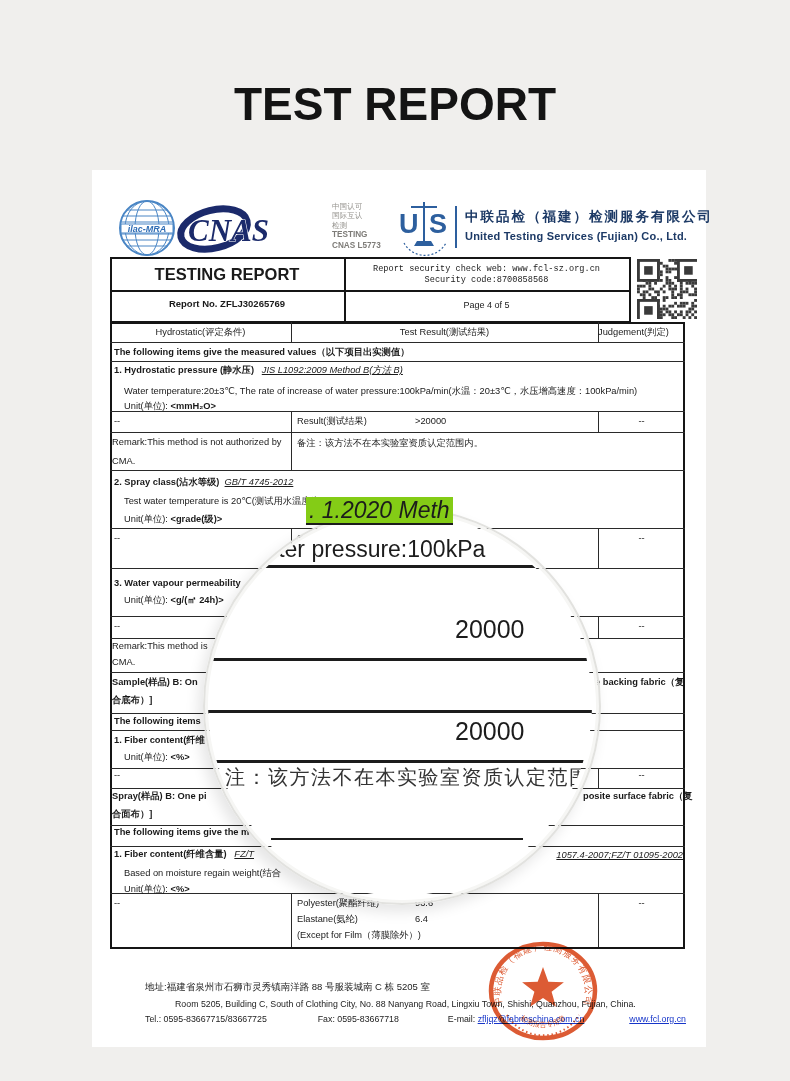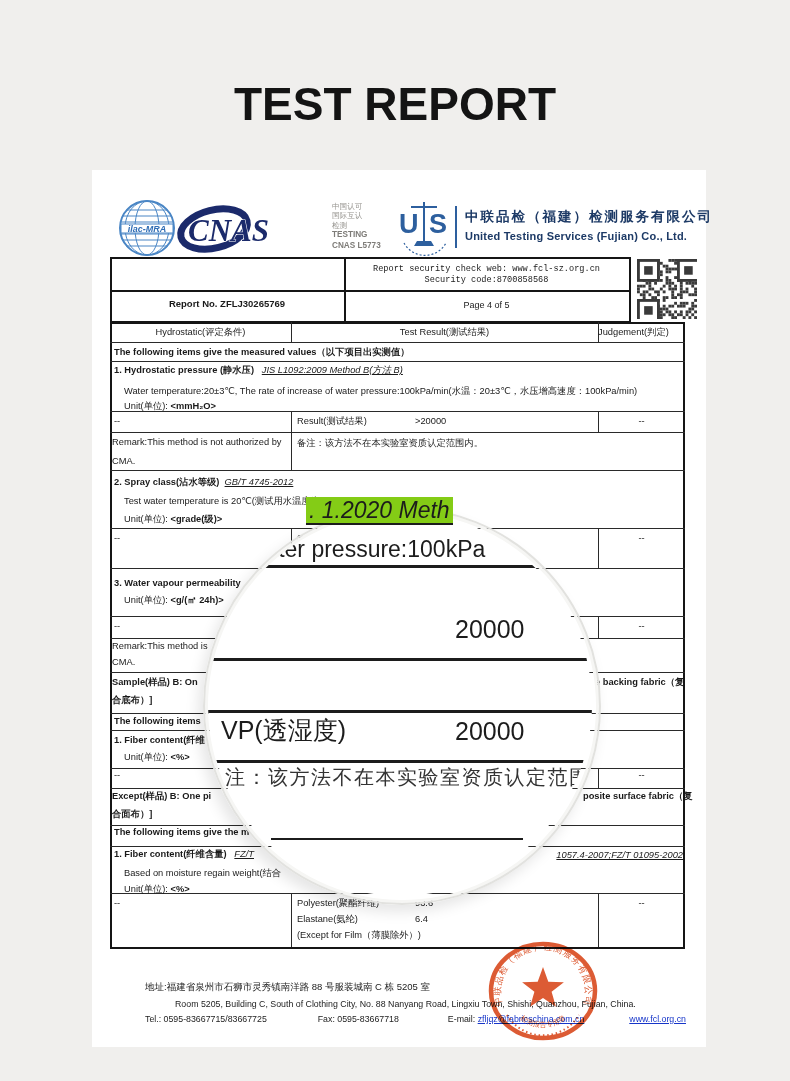--- a/index.html
+++ b/index.html
@@ -82,20 +82,21 @@
     <path d="M6 44 A 24 24 0 0 0 48 44" fill="none" stroke="#2d5f9e" stroke-width="1.2" stroke-dasharray="2 2"></path>
   </svg>
 
   <div class="abs" style="left:455px;top:206px;width:2px;height:42px;background:#2d5f9e;"></div>
   <div class="abs" style="left:465px;top:209px;font-size:13.5px;font-weight:bold;letter-spacing:2px;color:#1d3a66;">中联品检（福建）检测服务有限公司</div>
   <div class="abs" style="left:465px;top:230px;font-size:11px;font-weight:bold;letter-spacing:0.2px;color:#1d3a66;">United Testing Services (Fujian) Co., Ltd.</div>
 
   <div class="hbox"></div>
   <div class="hline-v"></div>
   <div class="hline-h"></div>
+  <div class="abs ctr" style="left:110px;top:265px;width:234px;font-size:16.5px;font-weight:bold;">TESTING REPORT</div>
   <div class="abs ctr t85" style="left:346px;top:265px;width:281px;">Report security check web: www.fcl-sz.org.cn</div>
   <div class="abs ctr t85" style="left:346px;top:276px;width:281px;">Security code:8700858568</div>
   <div class="abs ctr" style="left:110px;top:299px;width:234px;font-size:9.5px;font-weight:bold;">Report No. ZFLJ30265769</div>
   <div class="abs ctr" style="left:346px;top:300px;width:281px;font-size:9px;">Page 4 of 5</div>
   <svg class="abs" style="left:637px;top:259px;" width="60" height="60" id="qr">
       <rect x="20.00" y="0.00" width="2.86" height="2.86" fill="#3a3a3a"></rect>
       <rect x="31.43" y="0.00" width="2.86" height="2.86" fill="#3a3a3a"></rect>
       <rect x="34.29" y="0.00" width="2.86" height="2.86" fill="#3a3a3a"></rect>
       <rect x="37.14" y="0.00" width="2.86" height="2.86" fill="#3a3a3a"></rect>
       <rect x="20.00" y="2.86" width="2.86" height="2.86" fill="#3a3a3a"></rect>
@@ -334,21 +335,21 @@
 
   <div class="abs t9 b" style="left:114px;top:735px;">1. Fiber content(纤维</div>
   <div class="abs t9" style="left:124px;top:752px;">
     <span>Unit(单位):</span>
     <span class="b">&lt;%&gt;</span>
   </div>
 
   <div class="abs t9" style="left:114px;top:770px;">--</div>
   <div class="abs t9 ctr" style="left:598px;top:770px;width:87px;">--</div>
 
-  <div class="abs t9 b" style="left:112px;top:791px;">Except(样品) B: One pi</div>
+  <div class="abs t9 b" style="left:112px;top:791px;">Spray(样品) B: One pi</div>
   <div class="abs t9 b" style="left:583px;top:791px;">posite surface fabric（复</div>
   <div class="abs t9 b" style="left:112px;top:809px;">合面布）]</div>
 
   <div class="abs t9 b" style="left:114px;top:827px;">The following items give the m</div>
 
   <div class="abs t9" style="left:114px;top:849px;">
     <span class="b">1. Fiber content(纤维含量)</span>&nbsp;&nbsp;
     <span class="it">FZ/T</span>
   </div>
   <div class="abs t9 it" style="left:520px;top:850px;width:163px;text-align:right;">1057.4-2007;FZ/T 01095-2002</div>
@@ -365,21 +366,20 @@
   <div class="abs t9" style="left:415px;top:914px;">6.4</div>
   <div class="abs t9" style="left:297px;top:930px;">(Except for Film（薄膜除外）)</div>
   <div class="abs t9 ctr" style="left:598px;top:898px;width:87px;">--</div>
 
   <div class="mag-clip">
     <div class="mtxt" style="left:-4px;top:24px;font-size:23px;">e of water pressure:100kPa</div>
     <div class="mline" style="left:0;top:53px;width:384px;"></div>
     <div class="mtxt" style="left:247px;top:103px;font-size:25px;">20000</div>
     <div class="mline" style="left:0;top:146px;width:384px;"></div>
     <div class="mline" style="left:0;top:198px;width:384px;"></div>
-    <div class="mtxt" style="left:13px;top:202px;font-size:25px;">VP(透湿度)</div>
     <div class="mtxt" style="left:247px;top:205px;font-size:25px;">20000</div>
     <div class="mline" style="left:0;top:248px;width:384px;"></div>
     <div class="mtxt" style="left:17px;top:252px;font-size:20px;letter-spacing:1.5px;color:#333;">注：该方法不在本实验室资质认定范围</div>
     <div class="mline" style="left:63px;top:326px;width:252px;height:2px;"></div>
   </div>
   <div class="mag-ring"></div>
   <div class="abs" style="left:306px;top:497px;font-size:23px;font-style:italic;background:#84cc16;padding:0 3px;border-bottom:2px solid #1c1c1c;color:#1c1c1c;">. 1.2020 Meth</div>
 
   <div class="abs footer-line" style="left:145px;top:982px;font-size:9.5px;">地址:福建省泉州市石狮市灵秀镇南洋路 88 号服装城南 C 栋 5205 室</div>
   <div class="abs footer-line" style="left:175px;top:999px;font-size:8.8px;">Room 5205, Building C, South of Clothing City, No. 88 Nanyang Road, Lingxiu Town, Shishi, Quanzhou, Fujian, China.</div>

